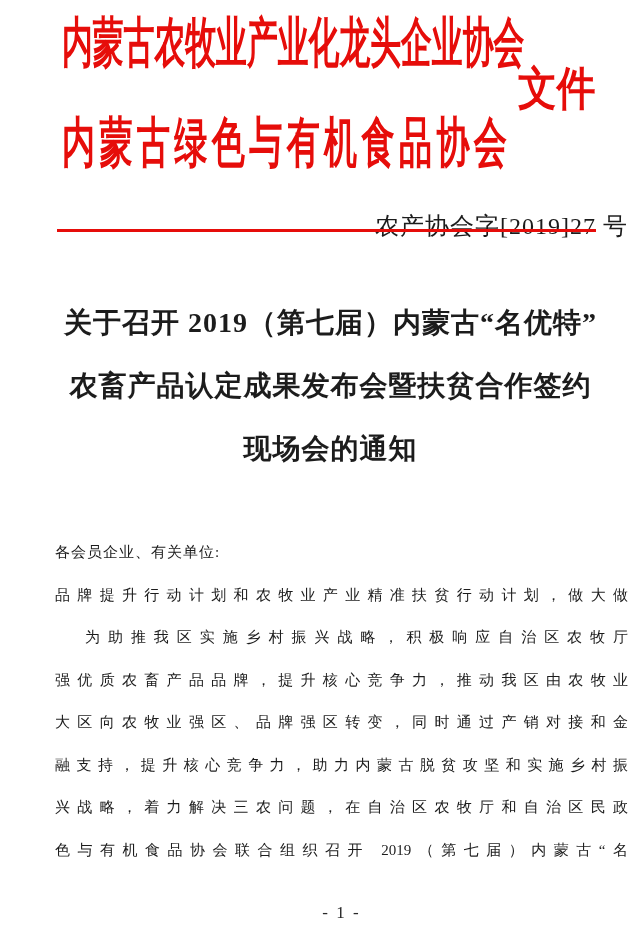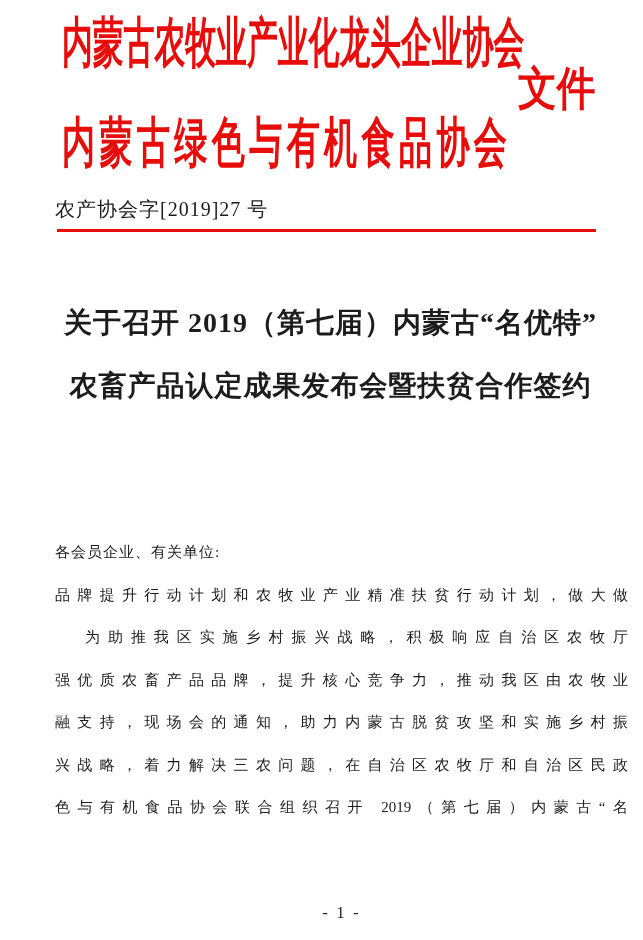--- a/index.html
+++ b/index.html
@@ -41,24 +41,24 @@
     color: #e60d0a;
     line-height: 1;
     white-space: nowrap;
     transform: scale(0.84, 1.0);
     transform-origin: 0 0;
   }
 
   
   .doc-number {
     position: absolute;
-    left: 55px; top: 196px;
+    left: 55px; top: 210px;
     width: 573px;
-    text-align: left;
-    font-size: 20px;
+    text-align: right;
+    font-size: 24px;
     letter-spacing: 1px;
     color: #1c1c1c;
   }
   .red-rule {
     position: absolute;
     left: 57px; top: 229px;
     width: 539px;
     height: 3px;
     background: #e60d0a;
   }
@@ -122,29 +122,31 @@
     <div class="org-line org-line-2">内蒙古绿色与有机食品协会</div>
   </div>
 
   <div class="doc-number">农产协会字[2019]27 号</div>
 
   <div class="red-rule"></div>
 
   <div class="notice-title">
     <div class="title-line">关于召开 2019（第七届）内蒙古“名优特”</div>
     <div class="title-line">农畜产品认定成果发布会暨扶贫合作签约</div>
+    <div class="title-line">现场会的通知</div>
   </div>
 
   <div class="body-block">
     <div class="salutation">各会员企业、有关单位:</div>
     <div>
         <div class="body-line">品牌提升行动计划和农牧业产业精准扶贫行动计划，做大做</div>
         <div class="body-line first-line">为助推我区实施乡村振兴战略，积极响应自治区农牧厅</div>
         <div class="body-line">强优质农畜产品品牌，提升核心竞争力，推动我区由农牧业</div>
-        <div class="body-line">融支持，现场会的通知，助力内蒙古脱贫攻坚和实施乡村振</div>
+        <div class="body-line">大区向农牧业强区、品牌强区转变，同时通过产销对接和金</div>
+        <div class="body-line">融支持，提升核心竞争力，助力内蒙古脱贫攻坚和实施乡村振</div>
         <div class="body-line">兴战略，着力解决三农问题，在自治区农牧厅和自治区民政</div>
         <div class="body-line">色与有机食品协会联合组织召开 2019（第七届）内蒙古“名</div>
       </div>
   </div>
 
   <div class="page-number">- 1 -</div>
 
 </div>
 
 </body></html>

